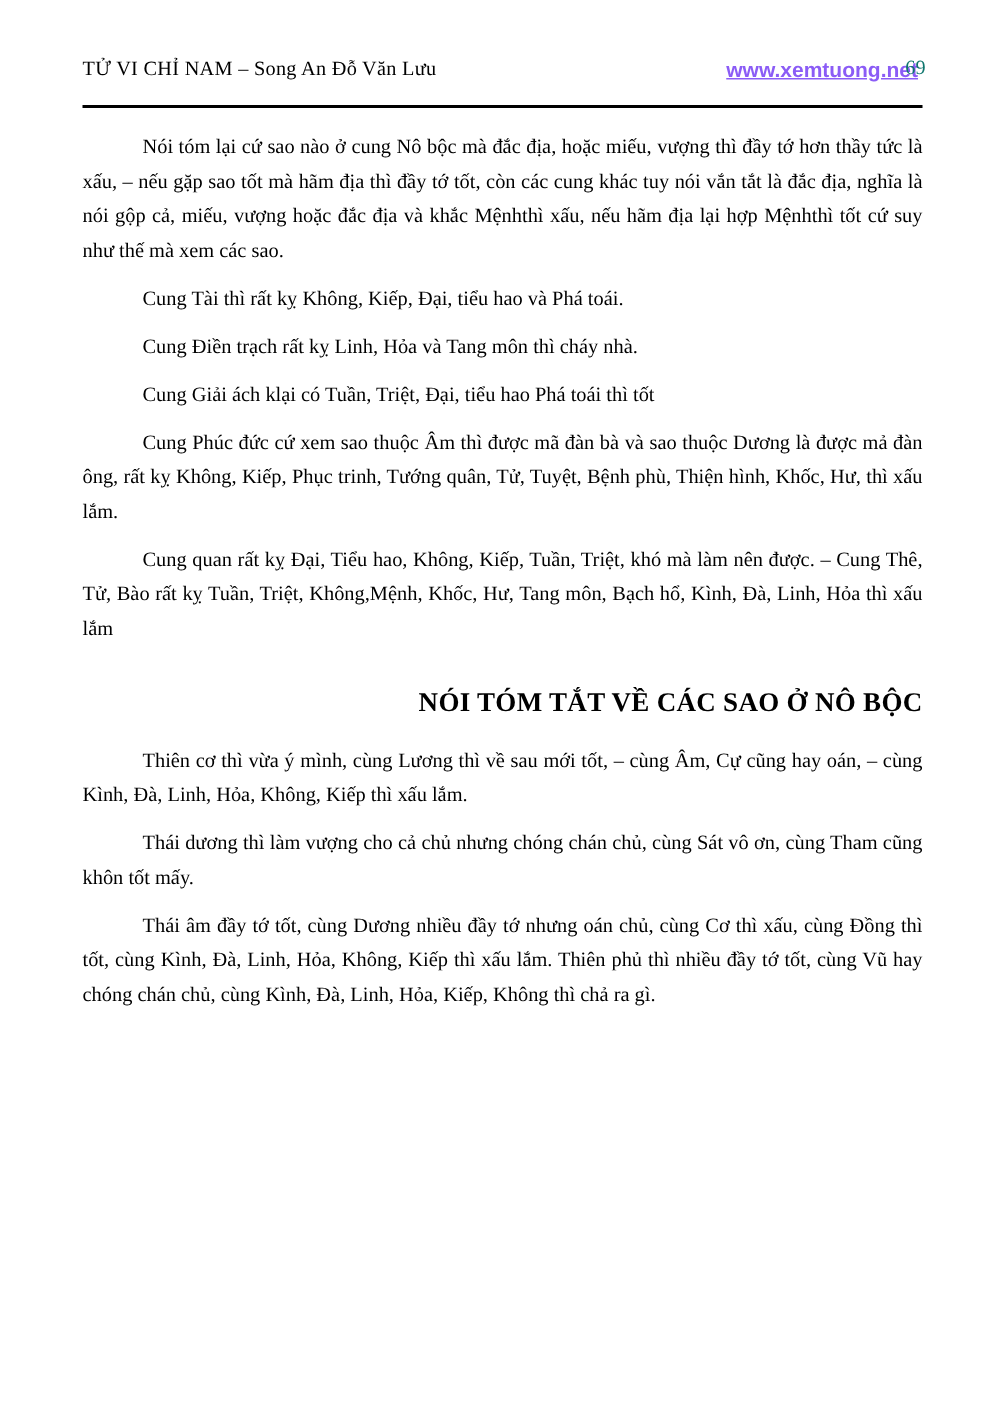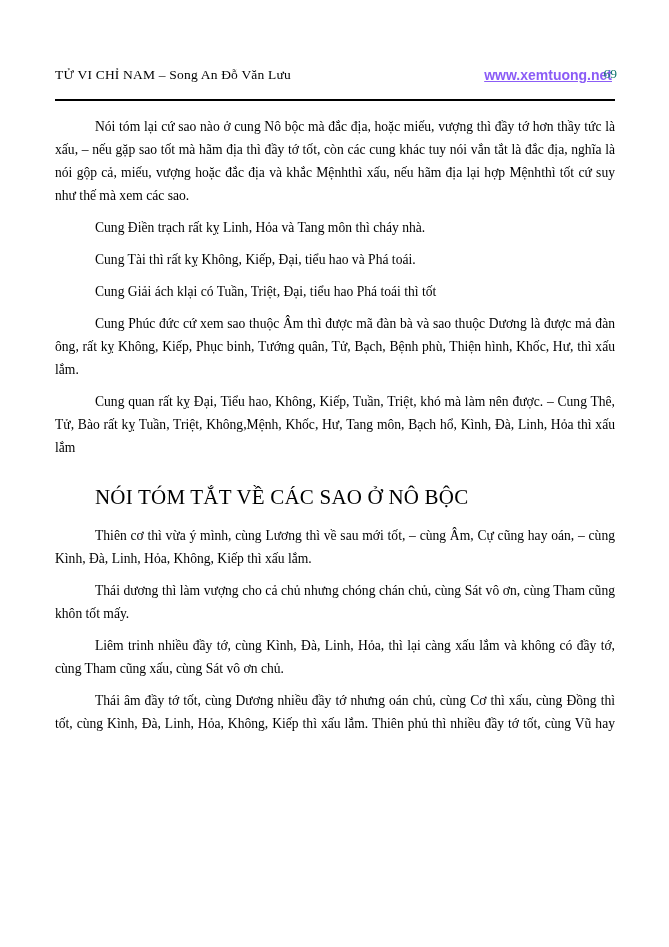--- a/index.html
+++ b/index.html
@@ -10,21 +10,20 @@
   .page {
     position: relative;
     width: 669px;
     height: 710px;
     background: #ffffff;
     box-sizing: border-box;
     padding: 38px 54px 17px 55px;
     font-family: "Liberation Serif", serif;
     color: #000000;
     overflow: hidden;
-    margin-top: 29px;
   }
   .header {
     position: relative;
     height: 22px;
   }
   .header-title {
     position: absolute;
     left: 0;
     top: 0;
     font-size: 13.5px;
@@ -66,52 +65,51 @@
   .content p {
     margin: 0 0 9px 0;
     text-indent: 40px;
   }
   .b {
     font-weight: normal;
   }
   .section-heading {
     margin: 26px 0 15px 0;
     padding-left: 40px;
-    font-size: 21px;
-    font-weight: normal;
+    font-size: 18px;
+    font-weight: bold;
     line-height: 24px;
-    text-align: left;
+    text-align: right;
     letter-spacing: 0.2px;
   }
 </style>
 </head>
 <body>
 
 <div class="page">
 
   <div class="header">
     <span class="header-title">TỬ VI CHỈ NAM – Song An Đỗ Văn Lưu</span>
     <a class="site-link" href="#">www.xemtuong.net</a>
     <span class="page-number">69</span>
   </div>
 
   <hr class="header-rule">
 
   <div class="content">
 
     <p><span>Nói tóm lại cứ sao nào ở cung Nô bộc mà đắc địa, hoặc miếu, vượng thì đầy tớ hơn thầy tức là xấu, – nếu gặp sao tốt mà hãm địa thì đầy tớ tốt, còn các cung khác tuy nói vắn tắt là đắc địa, nghĩa là nói gộp cả, miếu, vượng hoặc đắc địa  và khắc </span><span class="b">Mệnh</span><span>thì xấu, nếu hãm địa lại hợp </span><span class="b">Mệnh</span><span>thì tốt cứ suy như thế mà xem các sao.</span></p>
 
+    <p>Cung Tài thì rất kỵ Không, Kiếp, Đại, tiểu hao và Phá toái.</p>
     <p>Cung Điền trạch rất kỵ Linh, Hỏa và Tang môn thì cháy nhà.</p>
-    <p>Cung Tài thì rất kỵ Không, Kiếp, Đại, tiểu hao và Phá toái.</p>
     <p>Cung Giải ách klại có Tuần, Triệt, Đại, tiểu hao Phá toái thì tốt</p>
-    <p>Cung Phúc đức cứ xem sao thuộc Âm thì được mã đàn bà và sao thuộc Dương là được mả đàn ông, rất kỵ Không, Kiếp, Phục binh, Tướng quân, Tử, Bạch, Bệnh phù, Thiện hình, Khốc, Hư, thì xấu lắm.</p>
+    <p>Cung Phúc đức cứ xem sao thuộc Âm thì được mã đàn bà và sao thuộc Dương là được mả đàn ông, rất kỵ Không, Kiếp, Phục trinh, Tướng quân, Tử, Tuyệt, Bệnh phù, Thiện hình, Khốc, Hư, thì xấu lắm.</p>
     <p>Cung quan rất kỵ Đại, Tiểu hao, Không, Kiếp, Tuần, Triệt, khó mà làm nên được. – Cung Thê, Tử, Bào rất kỵ Tuần, Triệt, Không,Mệnh, Khốc, Hư, Tang môn, Bạch hổ, Kình, Đà, Linh, Hỏa thì xấu lắm</p>
 
     <h2 class="section-heading">NÓI TÓM TẮT VỀ CÁC SAO Ở NÔ BỘC</h2>
 
     <p>Thiên cơ thì vừa ý mình, cùng Lương thì về sau mới tốt, – cùng Âm, Cự cũng hay oán, – cùng Kình, Đà, Linh, Hỏa, Không, Kiếp thì xấu lắm.</p>
     <p>Thái dương thì làm vượng cho cả chủ nhưng chóng chán chủ, cùng Sát vô ơn, cùng Tham cũng khôn tốt mấy.</p>
-    <p>Liêm trinh nhiều đầy tớ, cùng Kình, Đà, Linh, Hỏa, thì lại càng xấu lắm và không có đầy tớ, cùng Tham cũng xấu, cùng Sát vô ơn  chủ.</p>
     <p>Thái âm đầy tớ tốt, cùng Dương nhiều đầy tớ nhưng oán chủ, cùng Cơ thì xấu, cùng Đồng thì tốt, cùng Kình, Đà, Linh, Hỏa, Không, Kiếp thì xấu lắm. Thiên phủ thì nhiều đầy tớ tốt, cùng Vũ hay chóng chán chủ, cùng Kình, Đà, Linh, Hỏa, Kiếp, Không thì chả ra gì.</p>
 
   </div>
 
 </div>
 
 </body></html>

